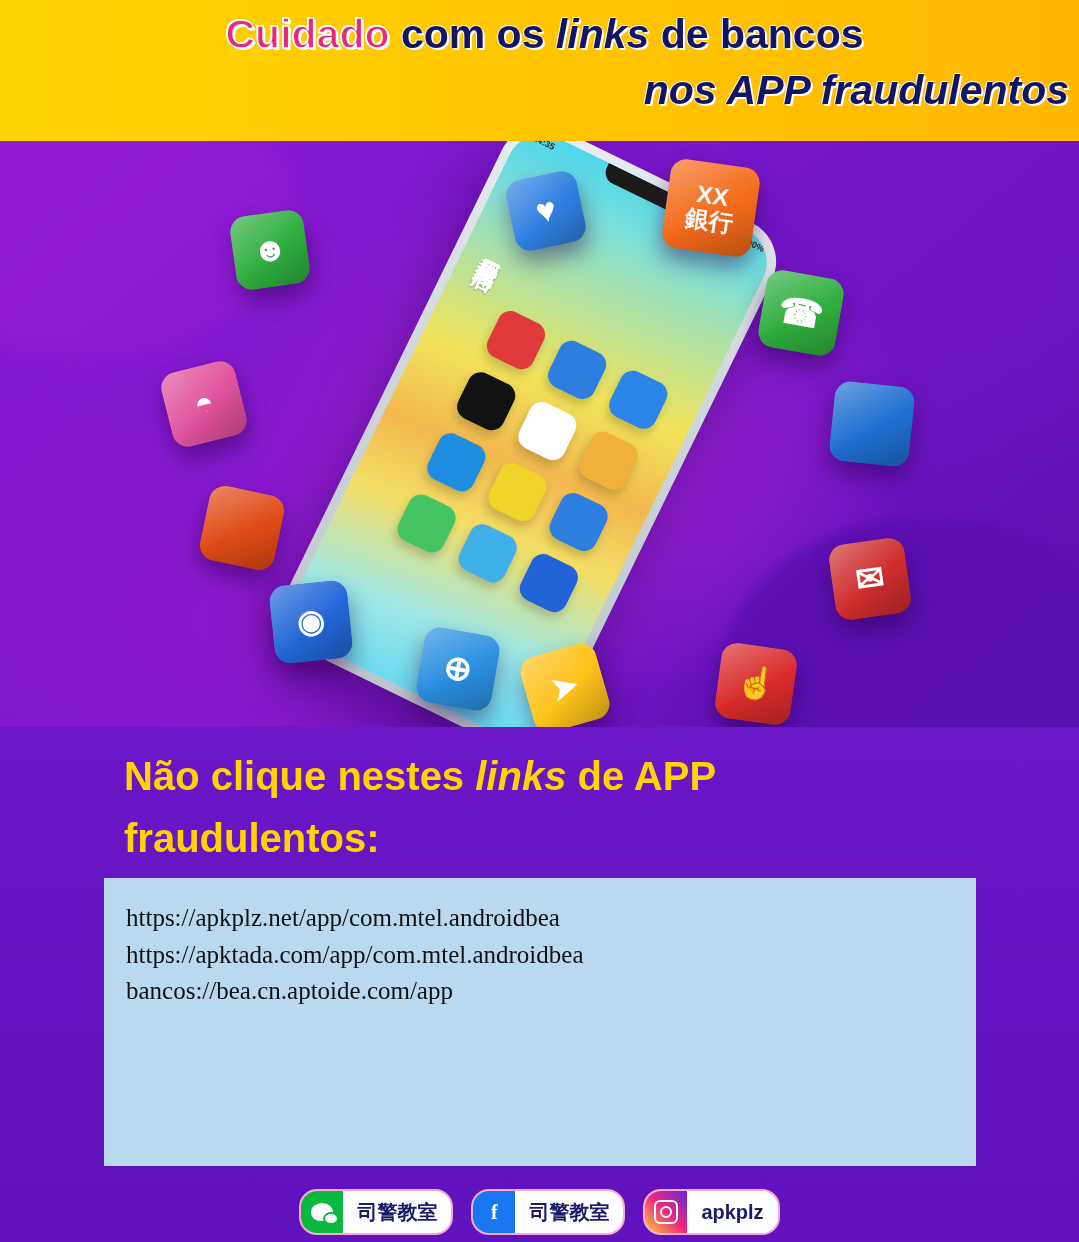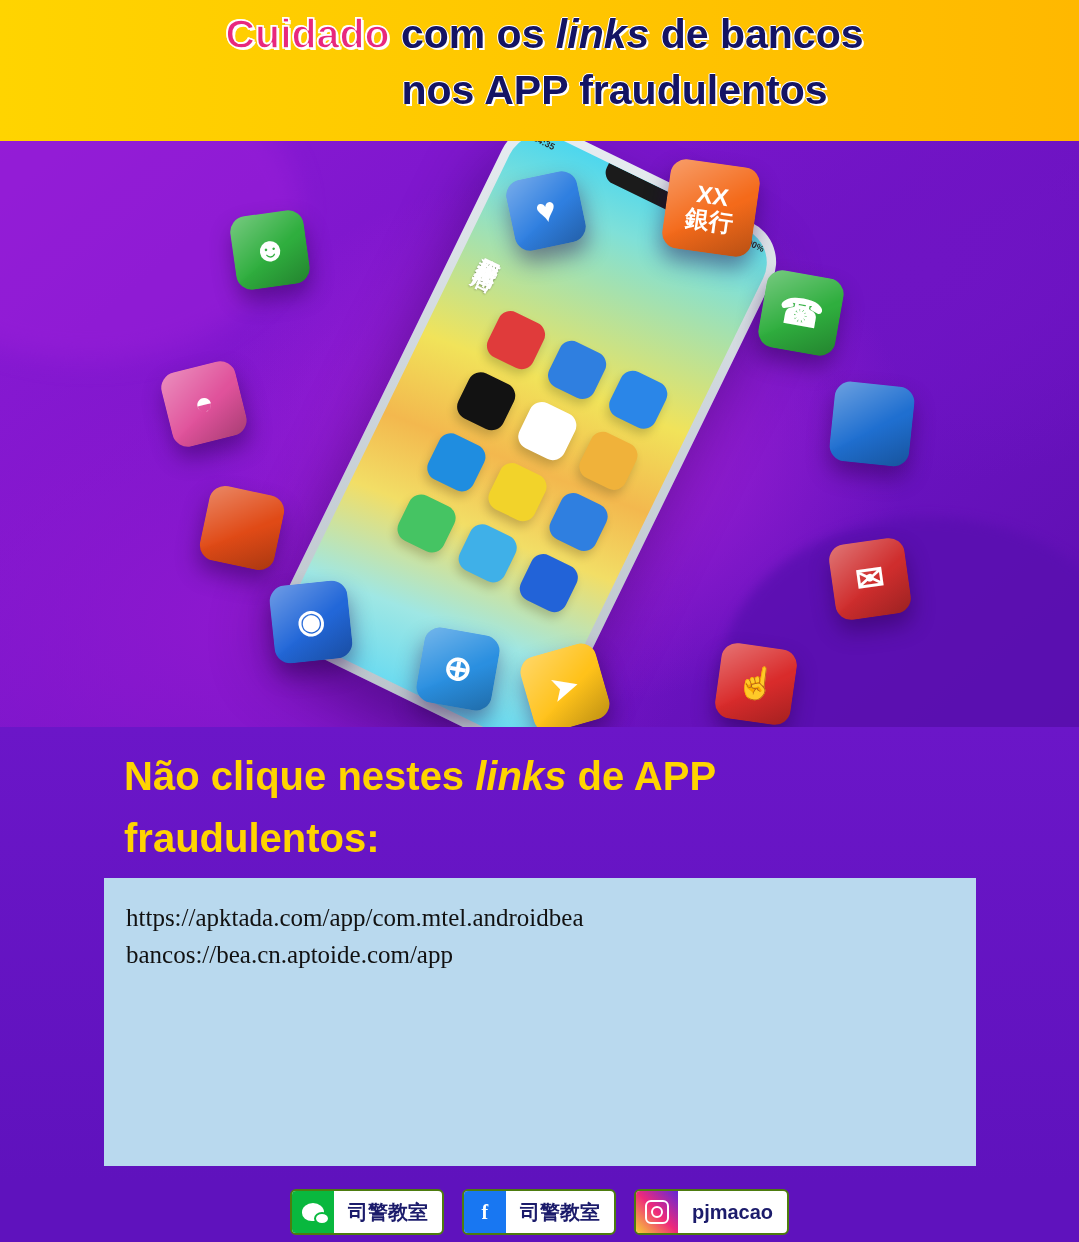--- a/index.html
+++ b/index.html
@@ -21,21 +21,21 @@
     padding:6px 10px 0 20px;
   }
   .htitle{
     font-size:41px;font-weight:bold;line-height:56px;
     letter-spacing:0px;
     color:#1b1b6b;
     text-align:center;
     white-space:nowrap;
   }
   .htitle .l1{display:block;text-align:center;}
-  .htitle .l2{display:block;text-align:center;padding-left:140px;}
+  .htitle .l2{display:block;text-align:right;padding-left:140px;font-style:italic;}
   .word-red{
     color:#e8287d;
     -webkit-text-stroke:1.5px #ffffff;
     text-shadow:2px 2px 0 #ffffff,-1px -1px 0 #ffffff;
   }
   .word-dark{
     color:#141464;
     text-shadow:2px 2px 0 #ffffff,-1px 0 0 #ffffff,0 -1px 0 #ffffff;
   }
   .word-dark.ital{font-style:italic;}
@@ -140,22 +140,22 @@
     white-space:nowrap;
   }
 
   
   .footer{
     position:absolute;left:0;top:1182px;width:1079px;height:60px;
     background:#5f12bd;
     display:flex;align-items:center;justify-content:center;gap:18px;
   }
   .chip{
-    display:flex;align-items:center;height:42px;border-radius:6px;overflow:hidden;
-    background:#ffffff;border:2px solid #4d7c0f;
+    display:flex;align-items:center;height:42px;border-radius:18px;overflow:hidden;
+    background:#ffffff;border:2px solid #f9a8d4;
   }
   .chip .ic{
     width:42px;height:42px;display:flex;align-items:center;justify-content:center;
     font-size:20px;font-weight:bold;color:#fff;flex:0 0 auto;
   }
   .chip .lbl{
     padding:0 14px;font-size:20px;font-weight:bold;color:#1b1b6b;white-space:nowrap;
   }
   .ic-wechat{background:#09b83e;}
   .ic-fb{background:#1877f2;font-family:"Liberation Serif",serif;}
@@ -286,20 +286,21 @@
 <div class="mid">
   <div class="headline">
     <span>Não clique nestes</span>
     <span class="ital">links</span>
     <span>de APP</span><br>
     <span>fraudulentos:</span>
   </div>
 
   <div class="panel">
     <div id="links">
+        <div class="link">https://apkplz.net/app/com.mtel.androidbea</div>
         <div class="link">https://apktada.com/app/com.mtel.androidbea</div>
         <div class="link">bancos://bea.cn.aptoide.com/app</div>
       </div>
   </div>
 </div>
 
 <div class="footer">
   <div id="chips" style="display:flex;gap:18px;align-items:center;">
       <div class="chip">
         <div class="ic ic-wechat">
@@ -308,16 +309,16 @@
         <div class="lbl">司警教室</div>
       </div>
       <div class="chip">
         <div class="ic ic-fb">f</div>
         <div class="lbl">司警教室</div>
       </div>
       <div class="chip">
         <div class="ic ic-ig">
           <span class="ig-glyph"></span>
         </div>
-        <div class="lbl">pjmacao</div>
+        <div class="lbl">apkplz</div>
       </div>
     </div>
 </div>
 
 </body></html>

